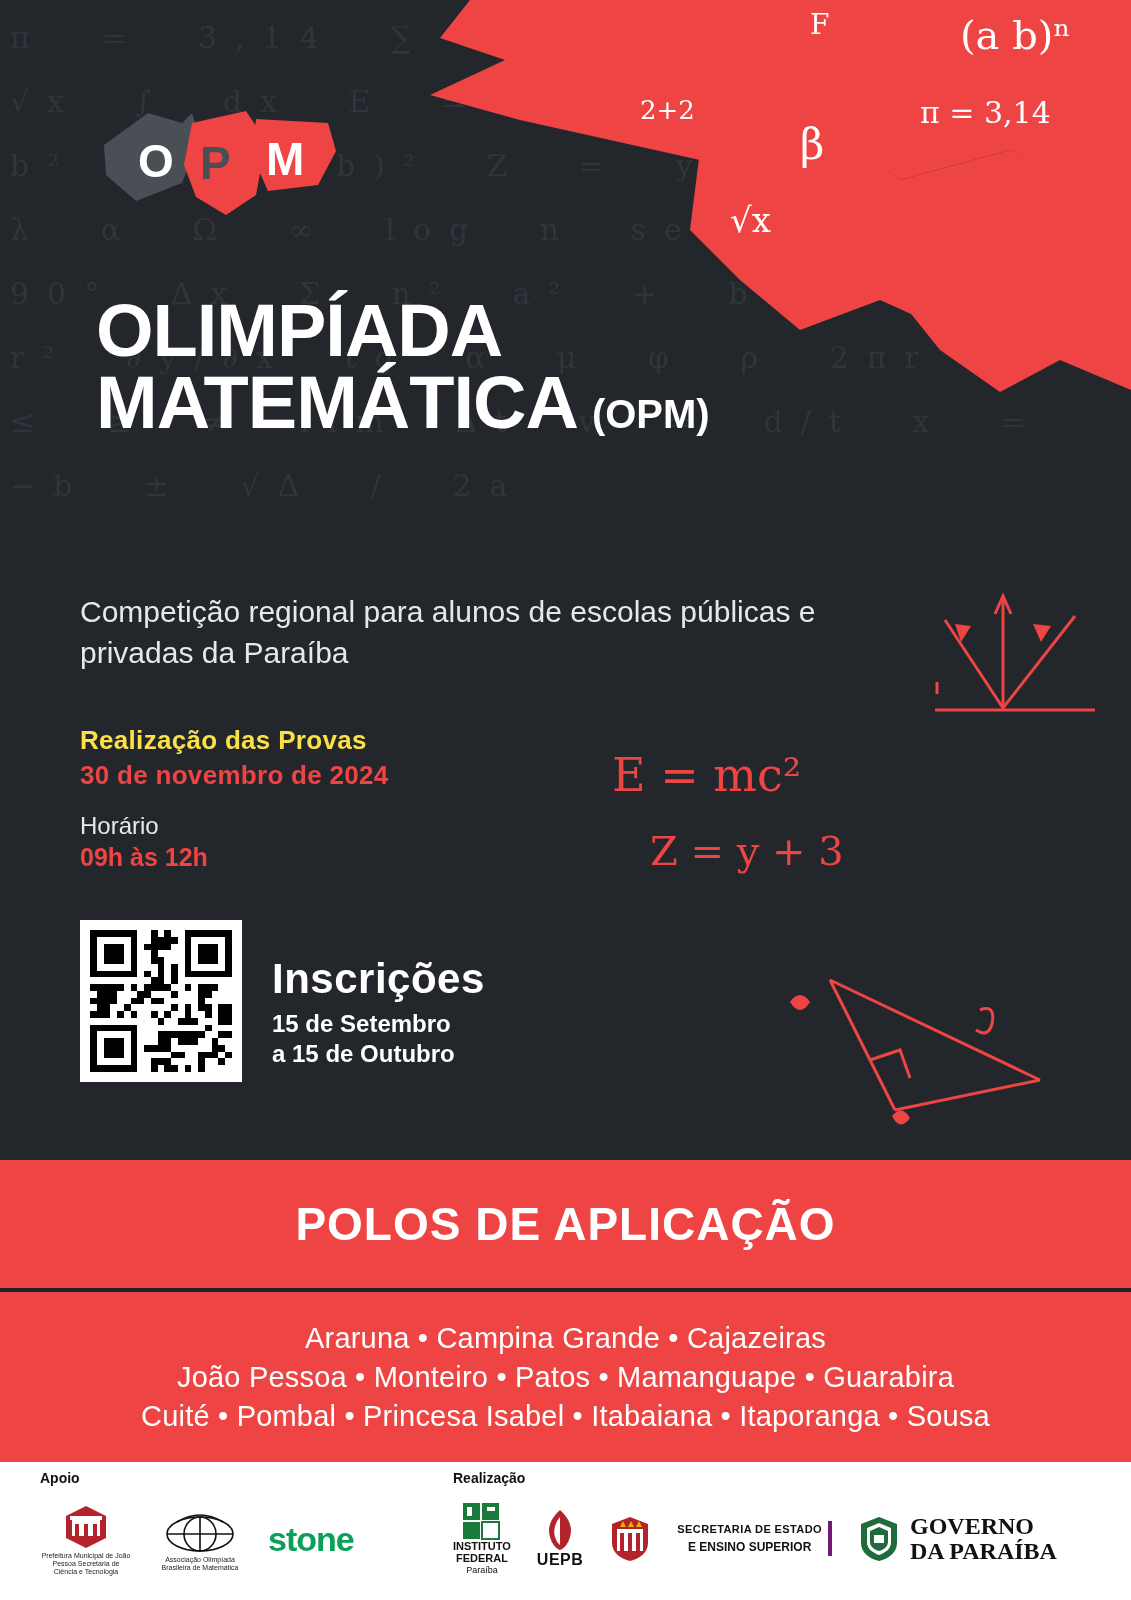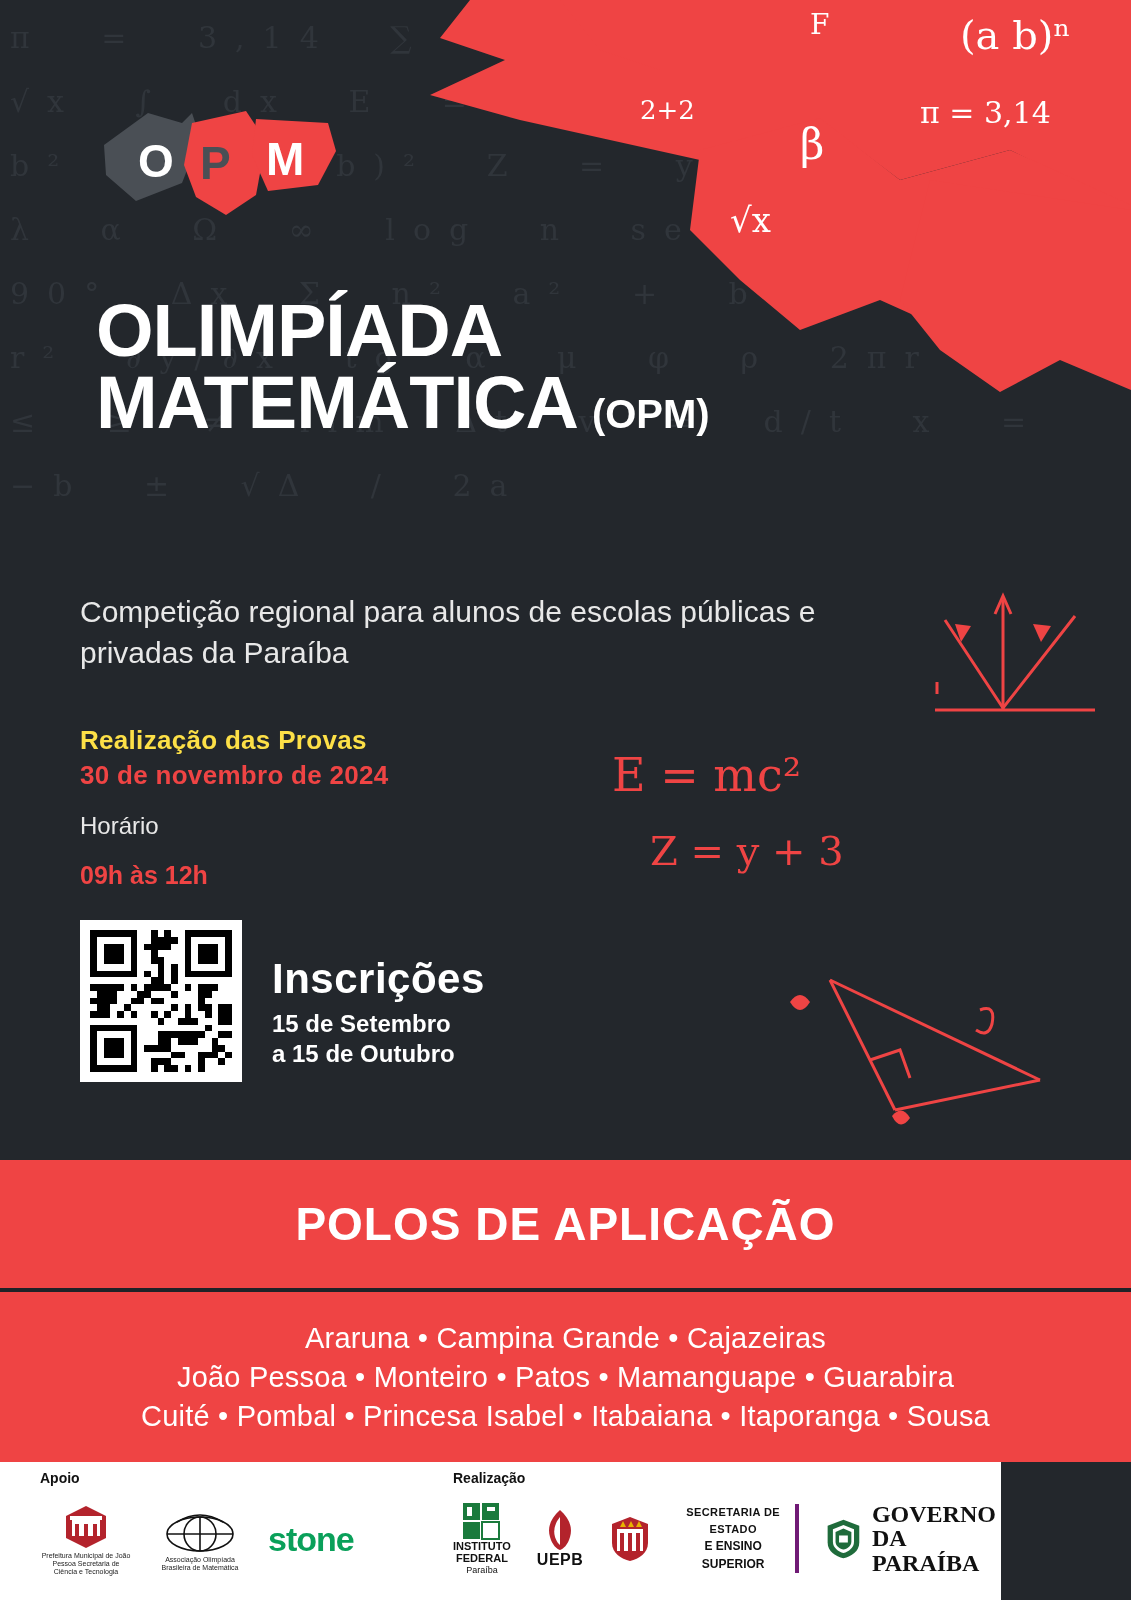--- a/index.html
+++ b/index.html
@@ -74,21 +74,21 @@
     line-height:1.35;
     font-weight:400;
   }
 
   .block-provas{position:absolute;left:80px;top:725px;}
   .block-provas .t1{color:#fde047;font-size:26px;font-weight:bold;letter-spacing:.3px;}
   .block-provas .t2{color:#ef4444;font-size:26px;font-weight:bold;letter-spacing:.3px;margin-top:4px;}
 
   .block-horario{position:absolute;left:80px;top:812px;}
   .block-horario .t1{color:#e8e8e8;font-size:24px;font-weight:400;}
-  .block-horario .t2{color:#ef4444;font-size:25px;font-weight:bold;margin-top:21px;}
+  .block-horario .t2{color:#ef4444;font-size:25px;font-weight:bold;margin-top:3px;}
 
   
   .qr{
     position:absolute;left:80px;top:920px;width:162px;height:162px;
     background:#ffffff;padding:10px;box-sizing:border-box;
   }
   .qr .grid{
     width:142px;height:142px;
     display:grid;
     grid-template-columns:repeat(21,1fr);
@@ -120,21 +120,21 @@
     background:#ef4444;
     display:flex;flex-direction:column;align-items:center;justify-content:center;
     gap:6px;
   }
   .polos-list .row{
     color:#ffffff;font-size:29px;font-weight:400;letter-spacing:.2px;white-space:nowrap;
   }
 
   
   .footer{
-    position:absolute;left:0;top:1462px;width:1001px;height:138px;
+    position:absolute;left:0;top:1462px;width:1131px;height:138px;
     background:#ffffff;
     display:flex;align-items:center;
   }
   .foot-left{width:415px;height:100%;position:relative;display:flex;align-items:flex-end;}
   .foot-right{flex:1;height:100%;position:relative;display:flex;align-items:flex-end;}
   .foot-cap{
     position:absolute;top:8px;font-size:14px;font-weight:bold;color:#111;
   }
   .logos-row{display:flex;align-items:center;gap:22px;padding:0 0 24px 0;}
   .mini{display:flex;flex-direction:column;align-items:center;justify-content:flex-end;}

